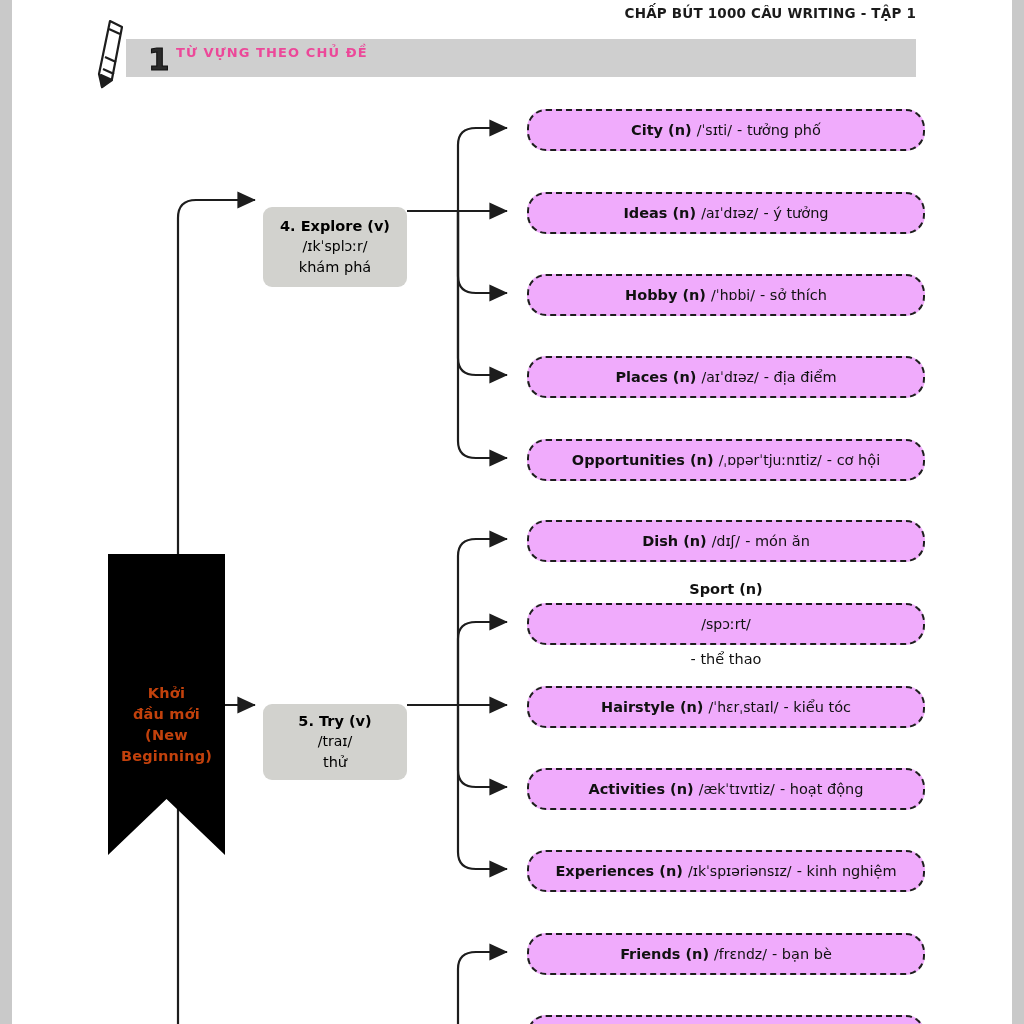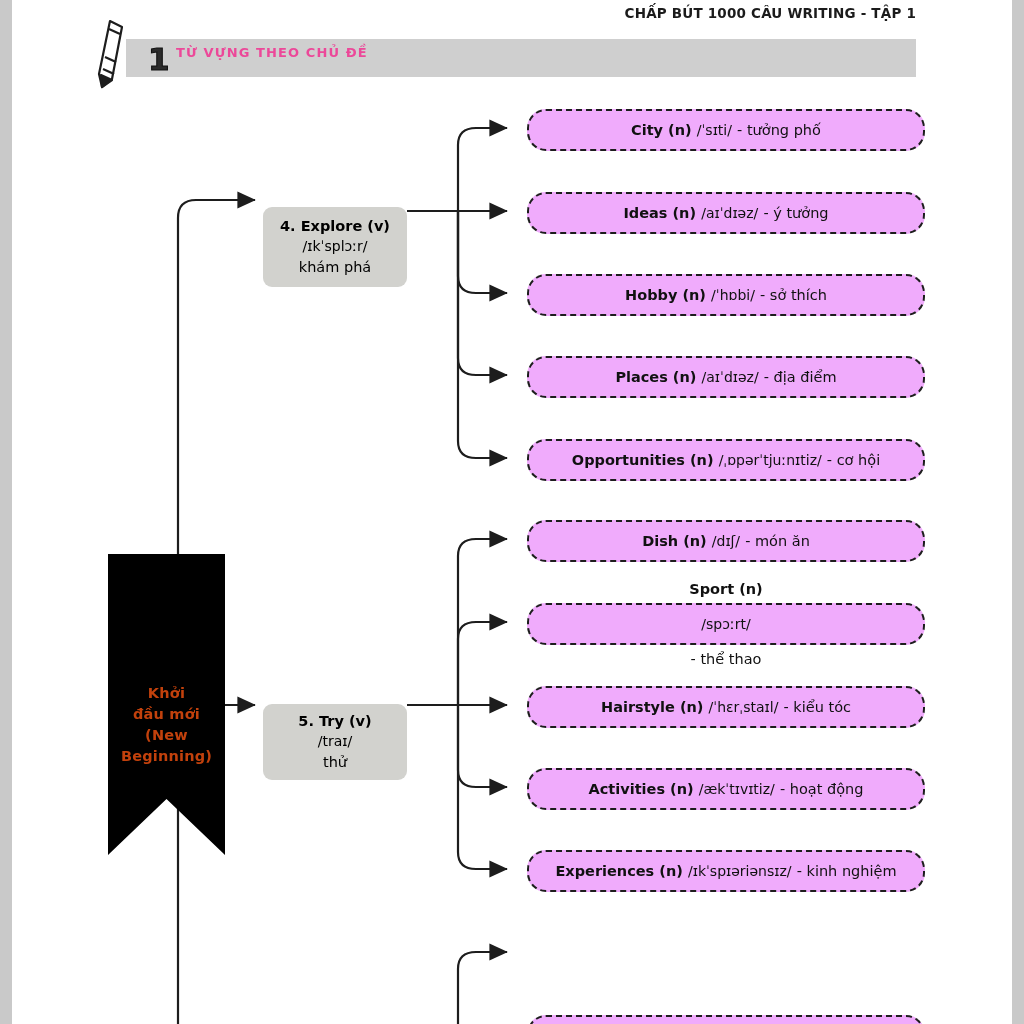--- a/index.html
+++ b/index.html
@@ -169,17 +169,20 @@
   <div class="word-box" style="top:686px;">
     <span class="w-en">Hairstyle (n)</span>&nbsp;<span class="w-ipa">/ˈhɛrˌstaɪl/</span>&nbsp;<span class="w-vi">- kiểu tóc</span>
   </div>
   <div class="word-box" style="top:768px;">
     <span class="w-en">Activities (n)</span>&nbsp;<span class="w-ipa">/ækˈtɪvɪtiz/</span>&nbsp;<span class="w-vi">- hoạt động</span>
   </div>
   <div class="word-box" style="top:850px;">
     <span class="w-en">Experiences (n)</span>&nbsp;<span class="w-ipa">/ɪkˈspɪəriənsɪz/</span>&nbsp;<span class="w-vi">- kinh nghiệm</span>
   </div>
 
+  <div class="word-box" style="top:933px;">
+    <span class="w-en">Friends (n)</span>&nbsp;<span class="w-ipa">/frɛndz/</span>&nbsp;<span class="w-vi">- bạn bè</span>
+  </div>
   <div class="word-box" style="top:1015px;">
     <span class="w-en"></span>
   </div>
 
 </div>
 
 </body></html>

